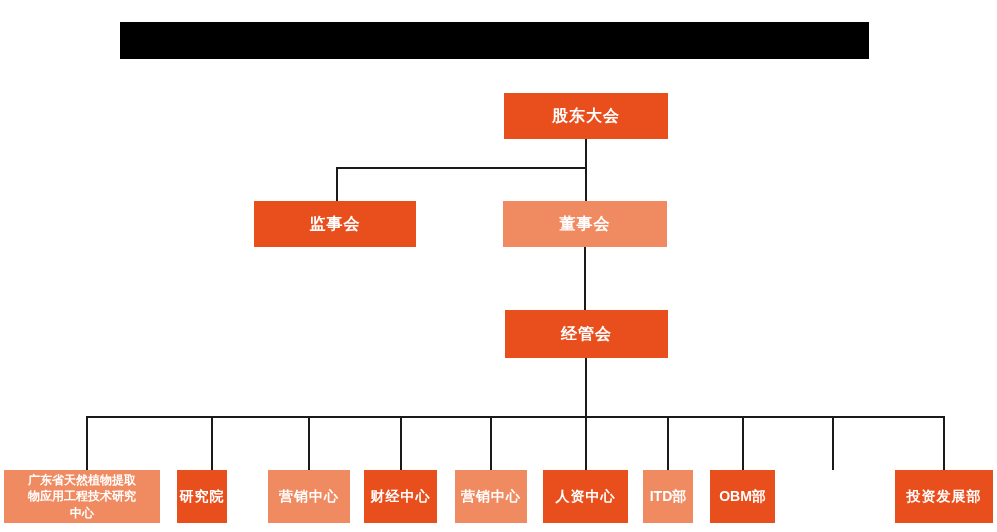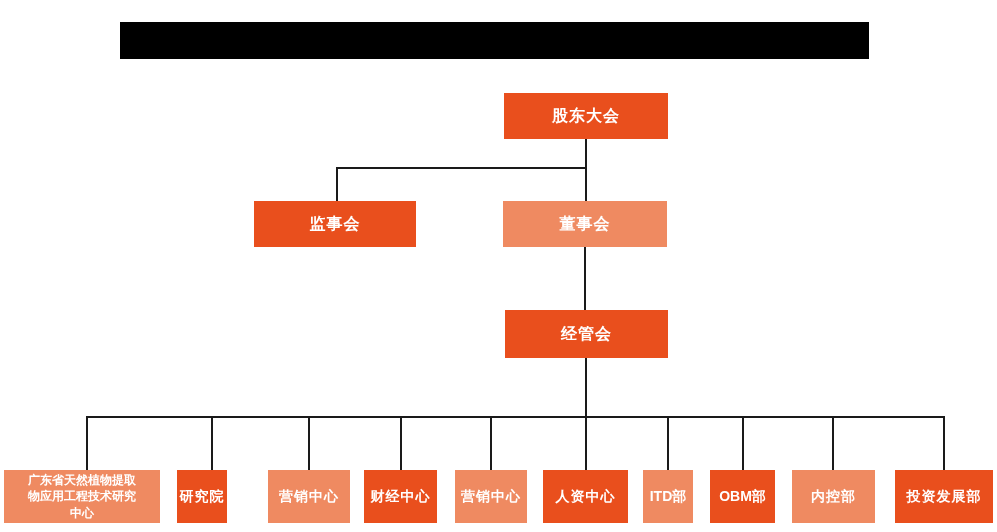--- a/index.html
+++ b/index.html
@@ -112,17 +112,16 @@
   <div class="node primary lvl-dept dept n-d3">财经中心</div>
 
   <div class="node secondary lvl-dept dept n-d4">营销中心</div>
 
   <div class="node primary lvl-dept dept n-d5">人资中心</div>
 
   <div class="node secondary lvl-dept dept n-d6">ITD部</div>
 
   <div class="node primary lvl-dept dept n-d7">OBM部</div>
 
-  <div class="node secondary lvl-dept dept n-d8">内控部</div>
 
   <div class="node primary lvl-dept dept n-d9">投资发展部</div>
 
 </div>
 
 </body></html>

